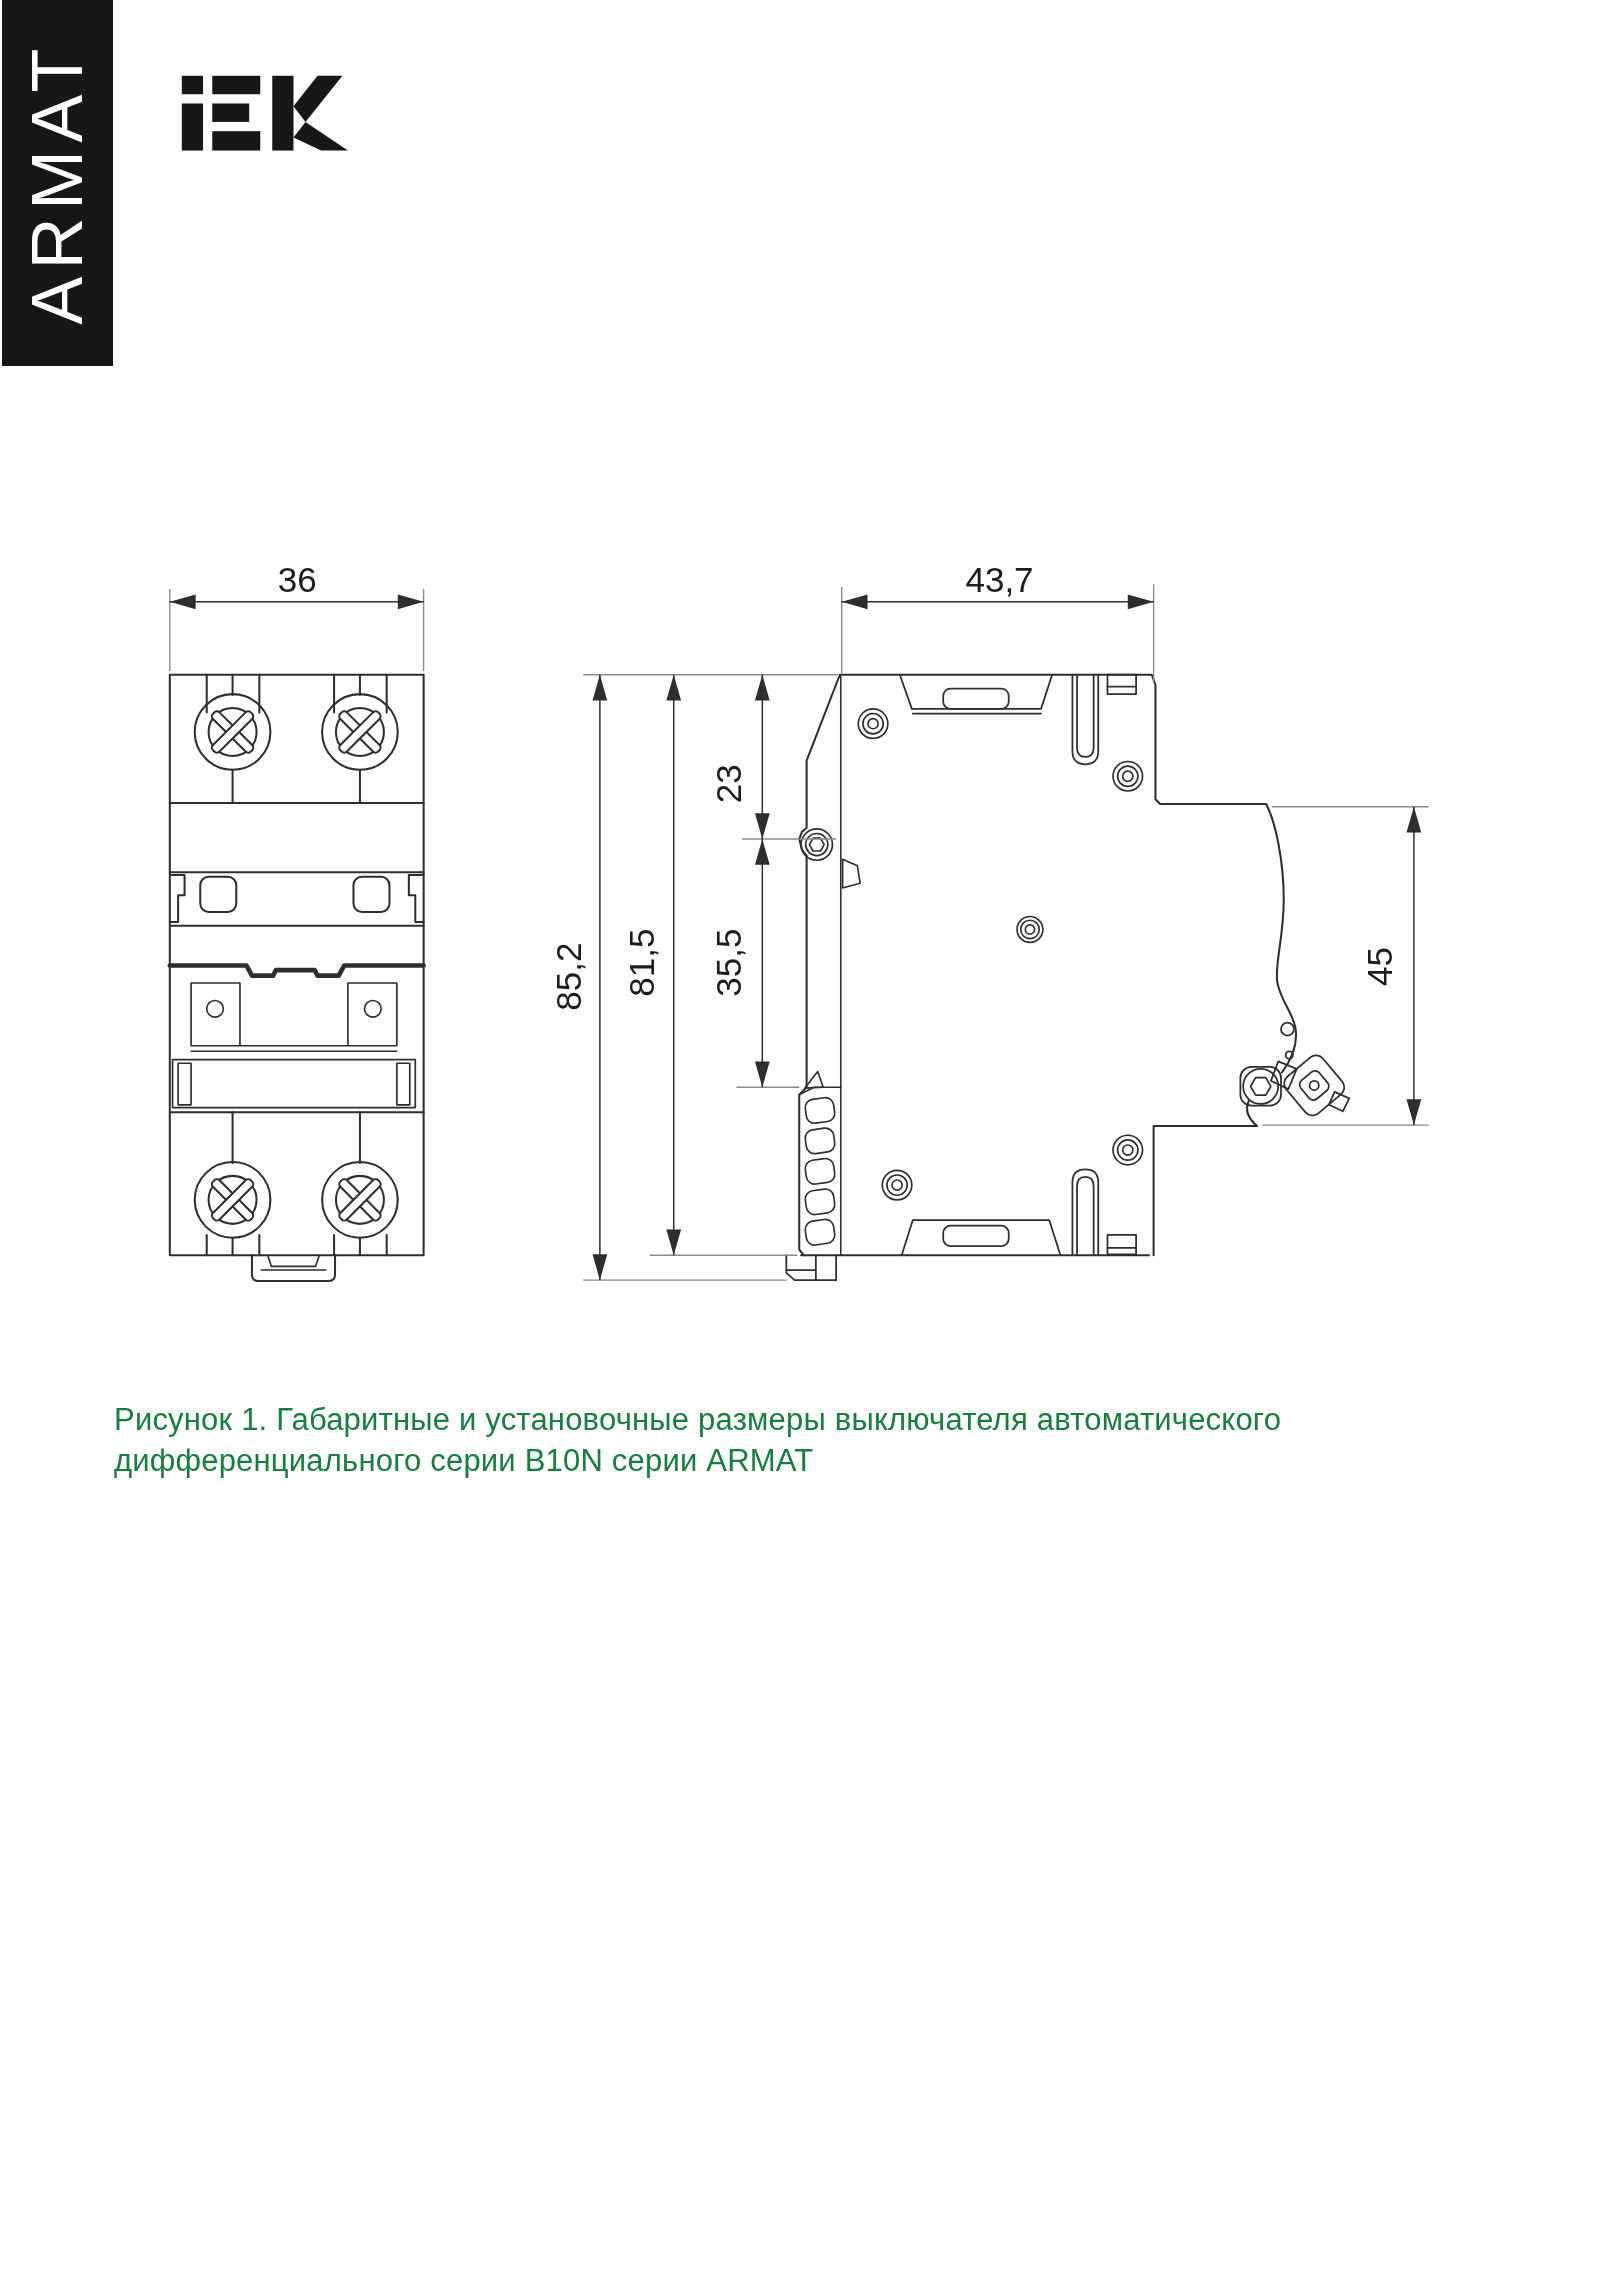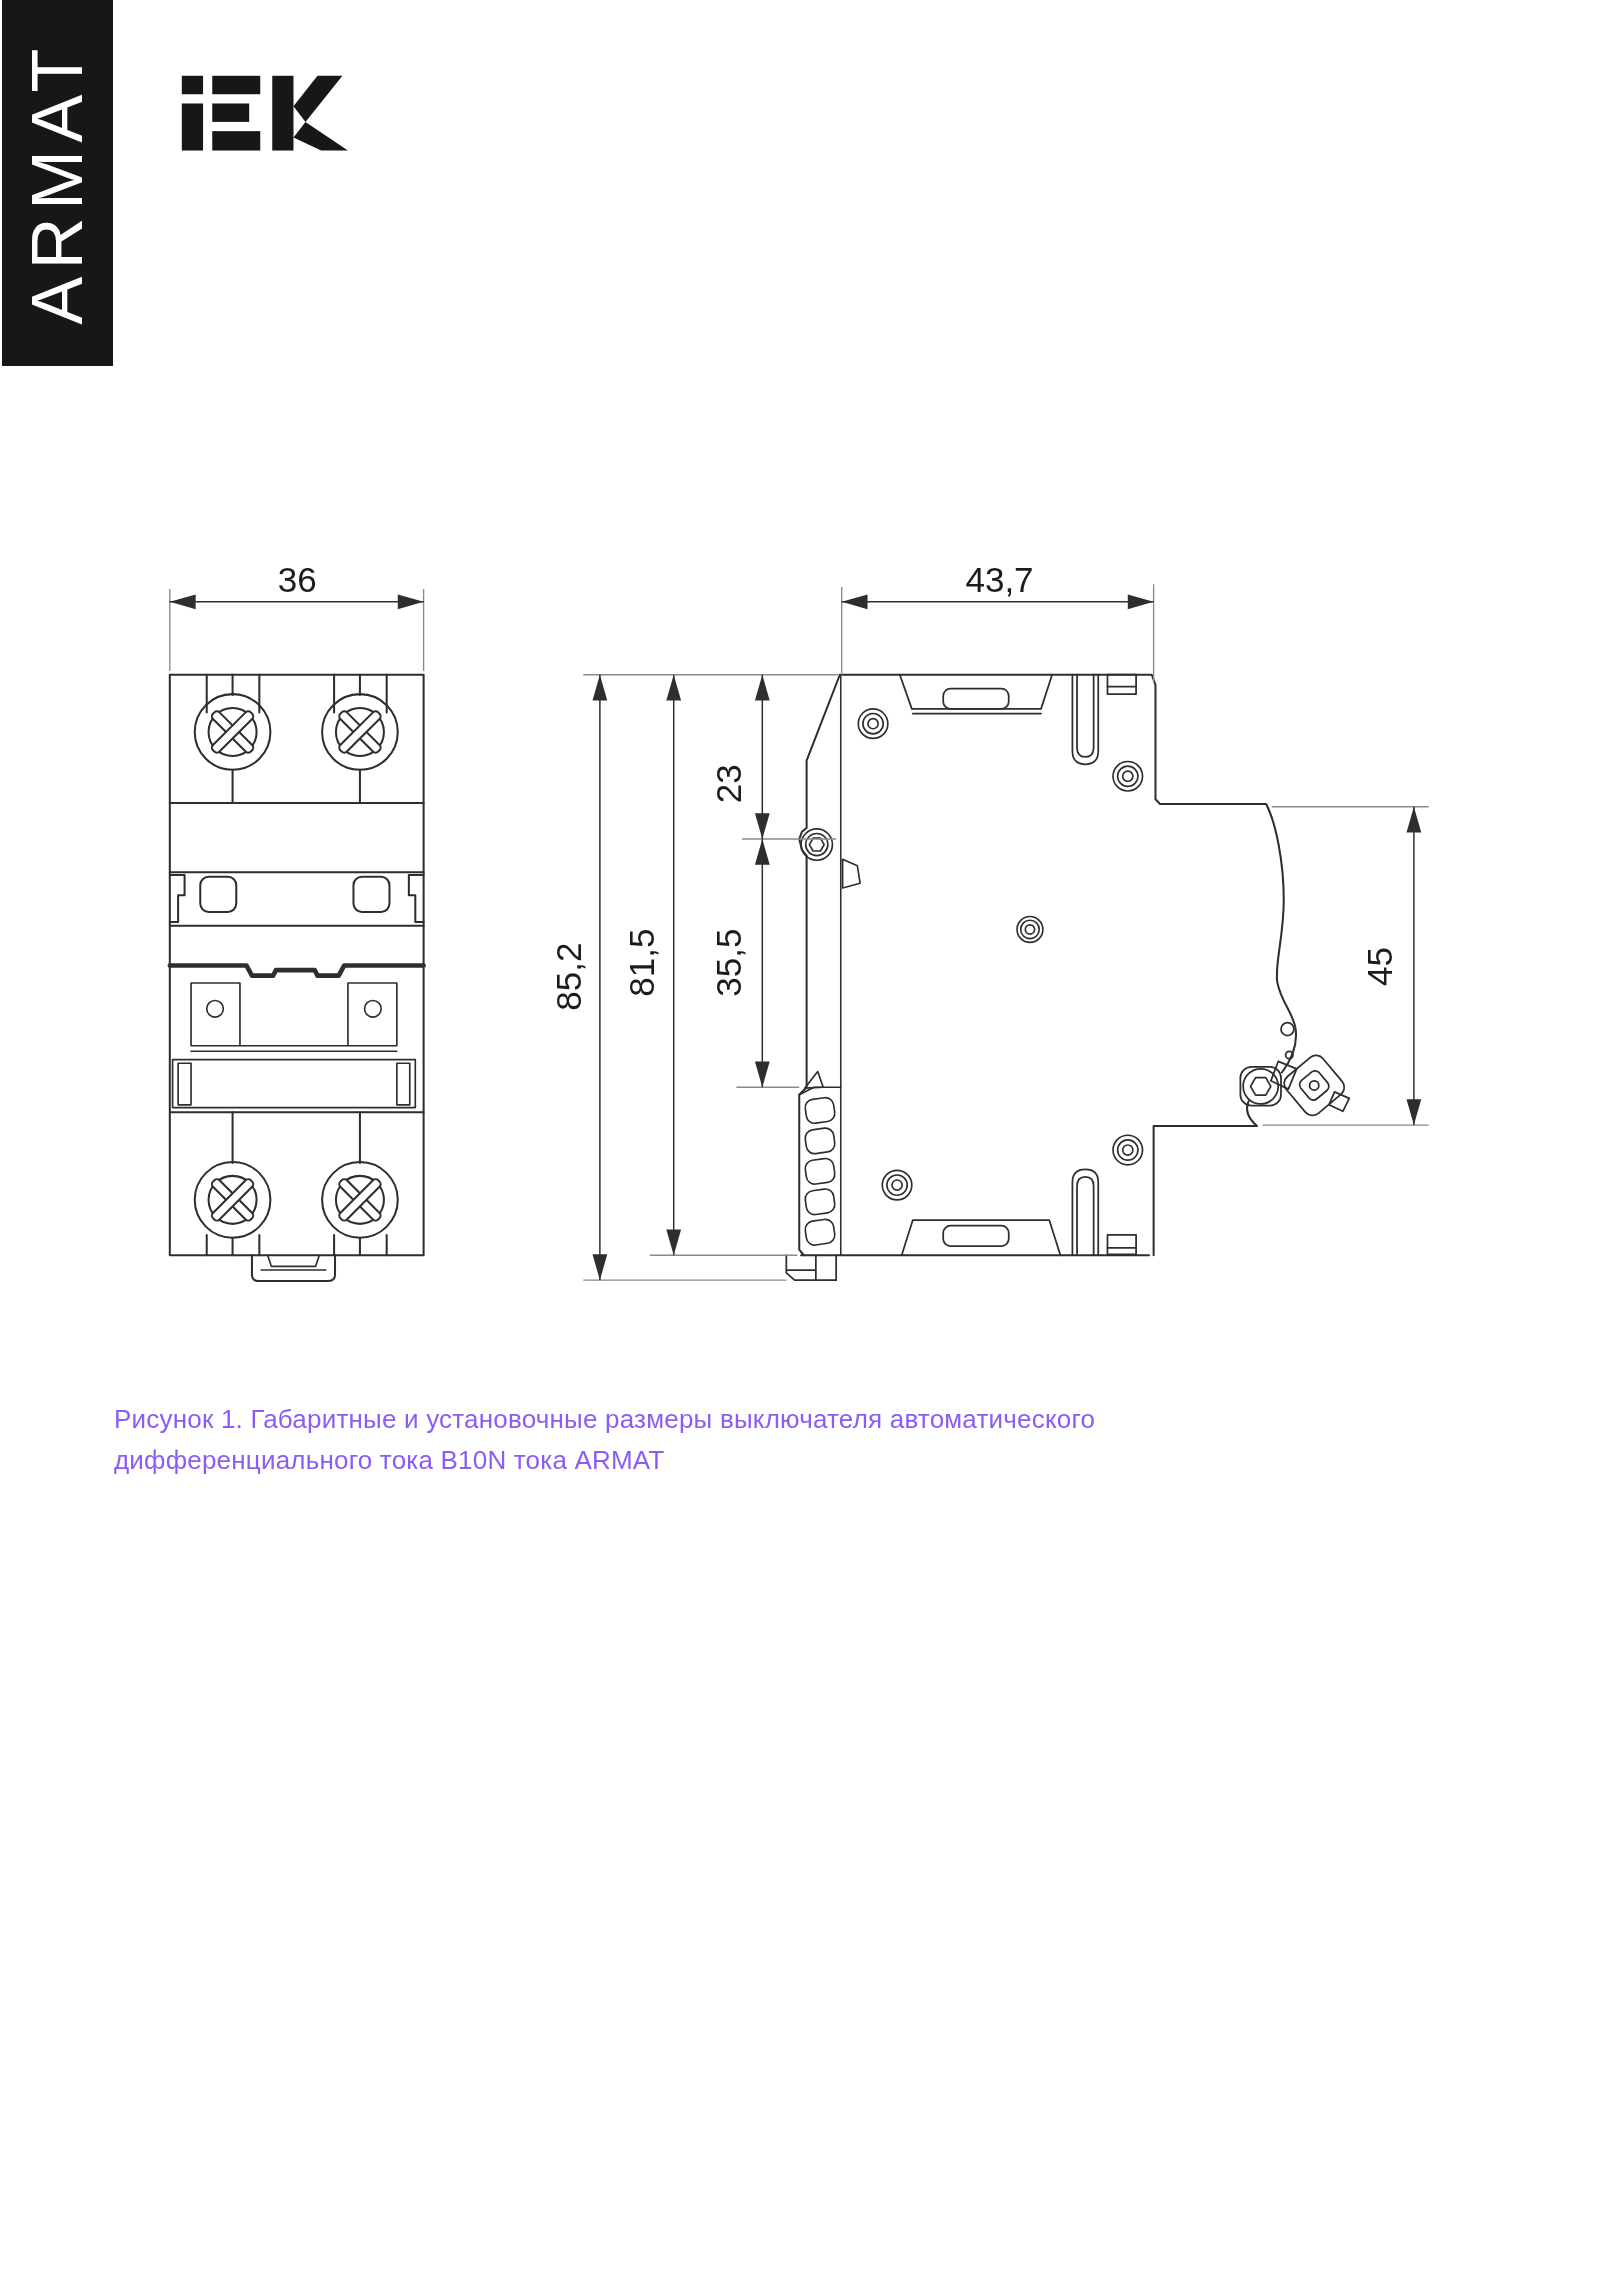--- a/index.html
+++ b/index.html
@@ -12,21 +12,21 @@
     position:absolute;left:1.8px;top:0;width:111px;height:366px;background:#171717;
     display:flex;align-items:center;justify-content:center;
   }
   .banner-text{
     color:#ffffff;font-size:72px;letter-spacing:7.4px;font-weight:400;
     transform:rotate(-90deg);white-space:nowrap;
   }
   .page-svg{position:absolute;left:0;top:0;width:1616px;height:2289px;}
   .caption{
     position:absolute;left:114px;top:1399px;width:1237px;
-    font-size:26px;line-height:41px;color:#8b5cf6;letter-spacing:0.2px;
+    font-size:31px;line-height:41px;color:#15803d;letter-spacing:0.2px;
   }
   .dim-text{
     font-family:"Liberation Sans", sans-serif;font-size:38px;fill:#1c1c1c;
   }
 </style>
 </head>
 <body>
 
 <div class="page">
 
@@ -244,16 +244,16 @@
       <text class="dim-text" x="803" y="1043" text-anchor="middle" transform="rotate(-90 803 1043)">35,5</text>
 
       <path d="M1532,874 V1219" stroke="#2e2e2e" stroke-width="1.6"></path>
       <path d="M1532,874 L1524,902 L1540,902 Z M1532,1219 L1524,1191 L1540,1191 Z" fill="#2e2e2e" stroke="none"></path>
       <text class="dim-text" x="1508" y="1047" text-anchor="middle" transform="rotate(-90 1508 1047)">45</text>
     </g>
   </svg>
 
   <div class="caption">
     <div>Рисунок 1. Габаритные и установочные размеры выключателя автоматического</div>
-    <div>дифференциального тока B10N тока ARMAT</div>
+    <div>дифференциального серии B10N серии ARMAT</div>
   </div>
 </div>
 
 
 </body></html>

